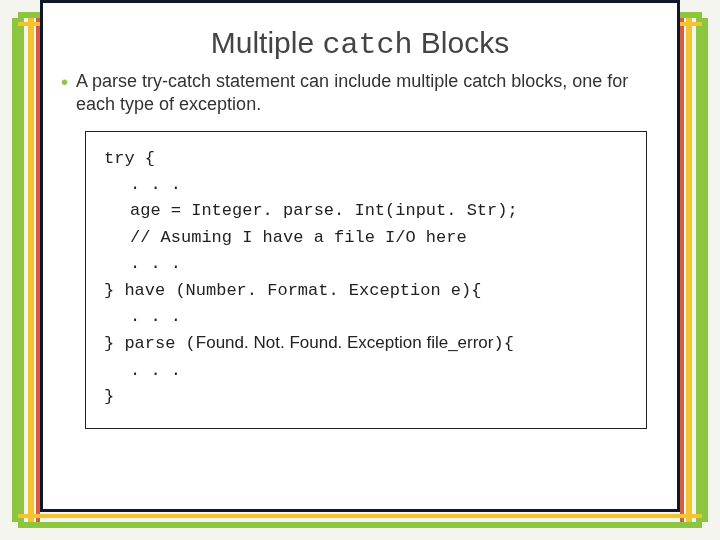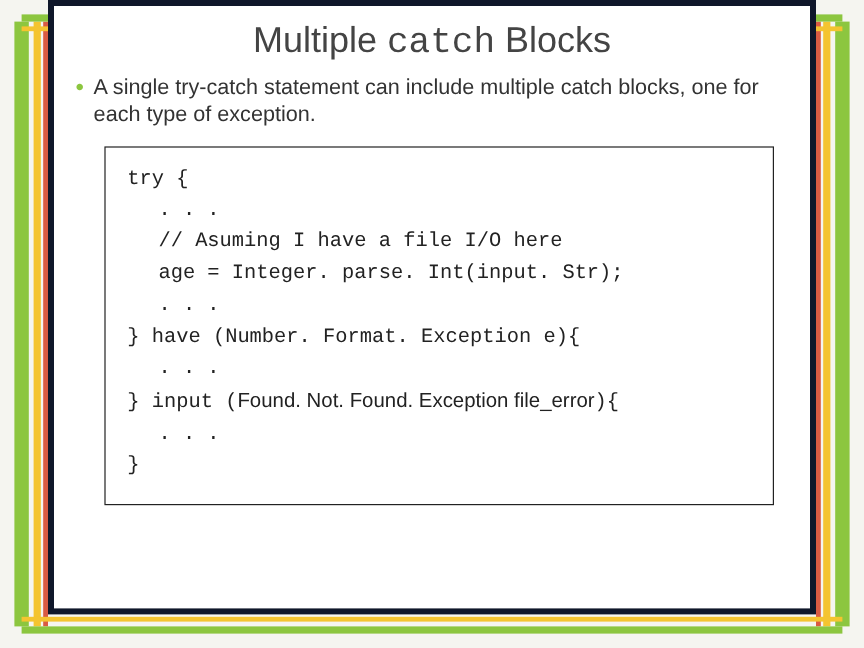--- a/index.html
+++ b/index.html
@@ -31,22 +31,22 @@
   .t1 { top: 12px; left: 18px; right: 18px; height: 6px; background: #8cc63f; }
   .t2 { top: 22px; left: 18px; right: 18px; height: 4px; background: #f4c430; }
   
   .b1 { bottom: 12px; left: 18px; right: 18px; height: 6px; background: #8cc63f; }
   .b2 { bottom: 22px; left: 18px; right: 18px; height: 4px; background: #f4c430; }
 
   .slide {
     position: absolute;
     left: 40px; right: 40px; top: 0; bottom: 28px;
     background: #fff;
-    border: 5px solid #0f172a;
-    padding: 12px 18px;
+    border: 3px solid #0f172a;
+    padding: 23px 18px;
     overflow: hidden;
   }
   .title {
     text-align: center;
     font-size: 30px;
     color: #444;
     font-weight: normal;
     margin-bottom: 8px;
     font-family: Verdana, Geneva, sans-serif;
   }
@@ -105,29 +105,29 @@
 </div>
 
 <div class="slide">
 
   <h1 class="title">
     <span>Multiple </span><span class="kw">catch</span><span> Blocks</span>
   </h1>
 
   <div class="bullet-row">
     <span class="bullet-dot">•</span>
-    <span class="bullet-text">A single try-catch statement can include multiple catch blocks, one for each type of exception.</span>
+    <span class="bullet-text">A parse try-catch statement can include multiple catch blocks, one for each type of exception.</span>
   </div>
 
   <div class="codebox">
     <span class="mono-line">try {</span>
     <span class="ind1">. . .</span>
+    <span class="ind1">age = Integer. parse. Int(input. Str);</span>
     <span class="ind1">// Asuming I have a file I/O here</span>
-    <span class="ind1">age = Integer. parse. Int(input. Str);</span>
     <span class="ind1">. . .</span>
     <span class="mono-line">} have (Number. Format. Exception e){</span>
     <span class="ind1">. . .</span>
-    <span class="mono-line"><span>} input (</span><span class="sans">Found. Not. Found. Exception  file_error</span><span>){</span></span>
+    <span class="mono-line"><span>} parse (</span><span class="sans">Found. Not. Found. Exception  file_error</span><span>){</span></span>
     <span class="ind1">. . .</span>
     <span class="mono-line">}</span>
   </div>
 
 </div>
 
 </body></html>

